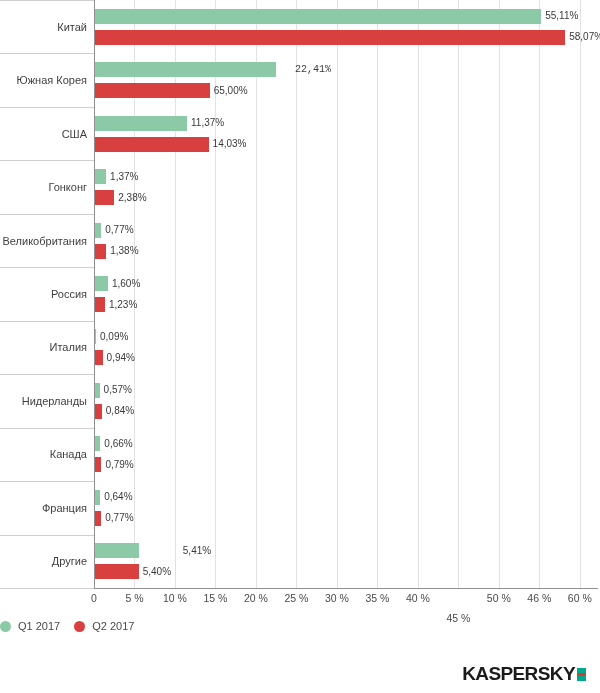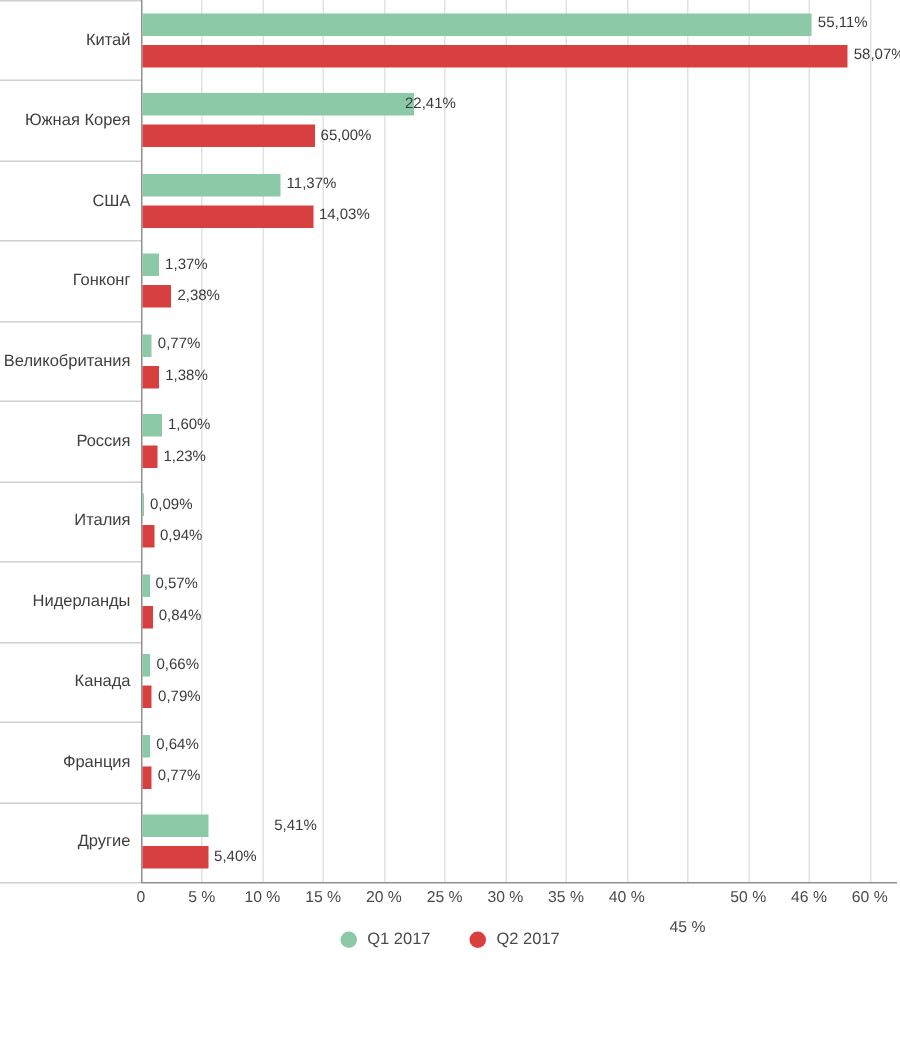--- a/index.html
+++ b/index.html
@@ -94,23 +94,23 @@
     white-space: nowrap;
   }
 
   
   .legend {
     position: absolute;
     left: 0;
     top: 620px;
     width: 600px;
     display: flex;
-    justify-content: center;
+    justify-content: flex-start;
     align-items: center;
-    gap: 26px;
+    gap: 14px;
   }
   .legend-item {
     display: flex;
     align-items: center;
     gap: 7px;
     font-size: 11px;
     color: #4a4a4a;
   }
   .legend-dot {
     width: 11px;
@@ -209,21 +209,21 @@
       <div class="x-tick" style="left: 498.839px;">50 %</div>
       <div class="grid-line" style="left: 539.323px;"></div>
       <div class="x-tick" style="left: 539.323px;">46 %</div>
       <div class="grid-line" style="left: 579.806px;"></div>
       <div class="x-tick" style="left: 579.806px;">60 %</div>
       <div class="bar" style="left: 95px; top: 8.72727px; width: 446.213px; background: rgb(140, 201, 166);"></div>
       <div class="bar-label" style="left: 545.213px; top: 10.2273px;">55,11%</div>
       <div class="bar" style="left: 95px; top: 29.7273px; width: 470.18px; background: rgb(216, 64, 63);"></div>
       <div class="bar-label" style="left: 569.18px; top: 31.2273px;">58,07%</div>
       <div class="bar" style="left: 95px; top: 62.1818px; width: 181.449px; background: rgb(140, 201, 166);"></div>
-      <div class="bar-label" style="left: 270px; top: 63.6818px;">22,41%</div>
+      <div class="bar-label" style="left: 295px; top: 63.6818px; font-family: Liberation Mono, monospace;">22,41%</div>
       <div class="bar" style="left: 95px; top: 83.1818px; width: 114.731px; background: rgb(216, 64, 63);"></div>
       <div class="bar-label" style="left: 213.731px; top: 84.6818px;">65,00%</div>
       <div class="bar" style="left: 95px; top: 115.636px; width: 92.0603px; background: rgb(140, 201, 166);"></div>
       <div class="bar-label" style="left: 191.06px; top: 117.136px;">11,37%</div>
       <div class="bar" style="left: 95px; top: 136.636px; width: 113.598px; background: rgb(216, 64, 63);"></div>
       <div class="bar-label" style="left: 212.598px; top: 138.136px;">14,03%</div>
       <div class="bar" style="left: 95px; top: 169.091px; width: 11.0926px; background: rgb(140, 201, 166);"></div>
       <div class="bar-label" style="left: 110.093px; top: 170.591px;">1,37%</div>
       <div class="bar" style="left: 95px; top: 190.091px; width: 19.2703px; background: rgb(216, 64, 63);"></div>
       <div class="bar-label" style="left: 118.27px; top: 191.591px;">2,38%</div>
@@ -259,13 +259,17 @@
   <div class="legend">
       <div class="legend-item">
         <span class="legend-dot" style="background: rgb(140, 201, 166);"></span>
         <span>Q1 2017</span>
       </div>
       <div class="legend-item">
         <span class="legend-dot" style="background: rgb(216, 64, 63);"></span>
         <span>Q2 2017</span>
       </div>
     </div>
+  <div class="logo">
+    <span class="logo-text">KASPERSKY</span>
+    <span class="logo-mark"></span>
+  </div>
 </div>
 
 </body></html>

